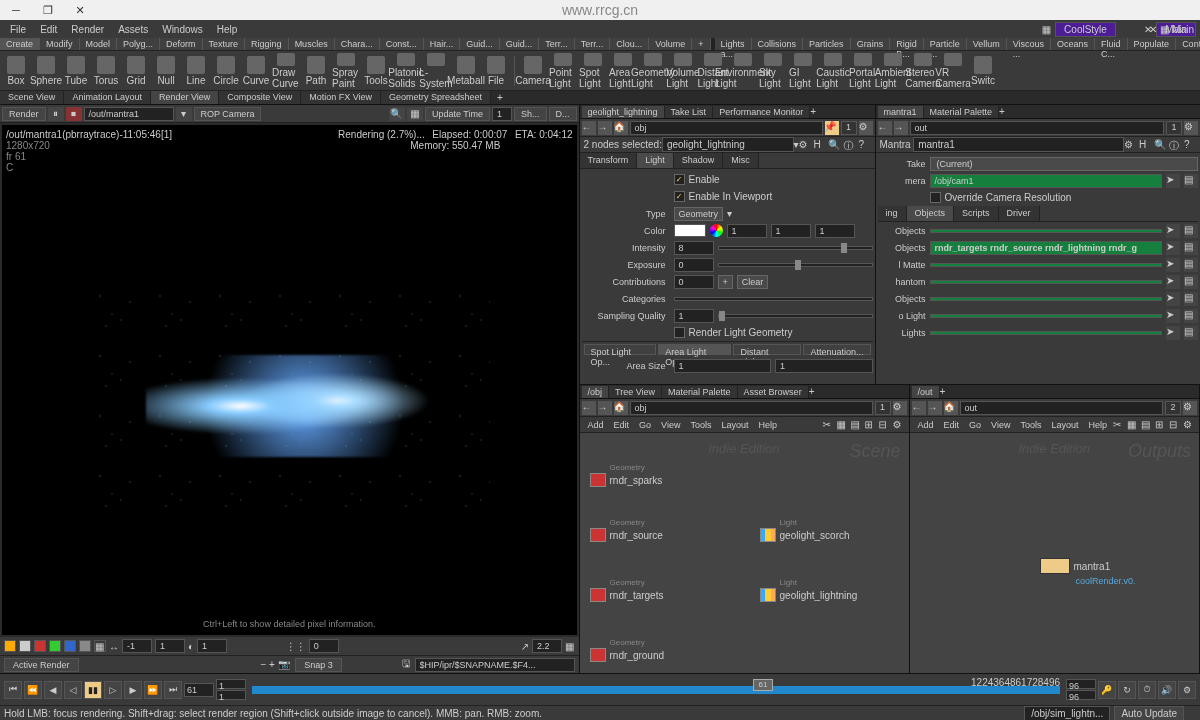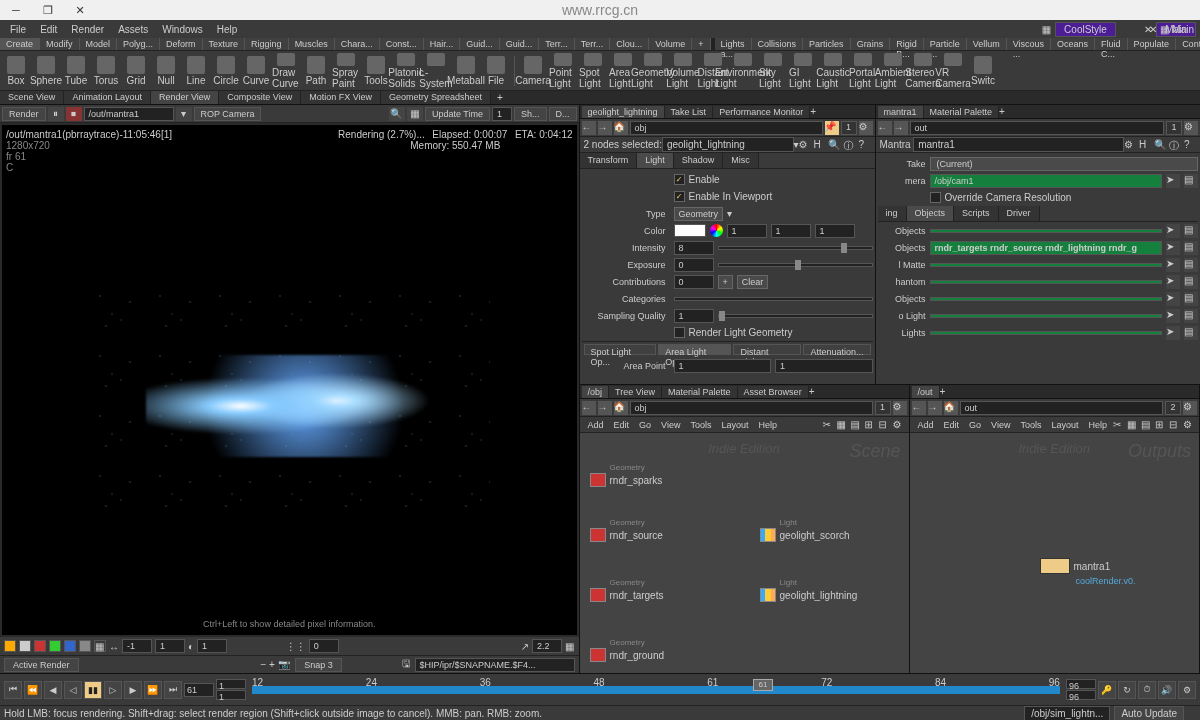--- a/index.html
+++ b/index.html
@@ -97,21 +97,21 @@
 .node .box.yel{background:linear-gradient(90deg,#3af 0%,#3af 30%,#fc3 30%,#fc3 70%,#fa5 70%)}
 .node .box.gold{background:#ec8;border:1px solid #333;width:30px;height:16px}
 .node .nlbl{font-size:10px}
 .node .tag{font-size:8px;color:#888;position:absolute;top:-10px;left:20px}
 .timeline{height:32px;background:#3a3a3a;border-top:1px solid #111;display:flex;align-items:center;padding:0 4px;gap:2px}
 .timeline .pbtn{width:18px;height:18px;background:#444;border:1px solid #555;display:flex;align-items:center;justify-content:center;font-size:9px}
 .timeline .pbtn.play{background:#ec8;color:#222}
 .timeline .frame{width:30px;background:#222;border:1px solid #555;padding:1px 2px;font-size:9px}
 .timeline .track{flex:1;height:18px;position:relative;margin:0 4px}
 .timeline .track .bar{height:8px;background:linear-gradient(90deg,#28c 0%,#28c 100%);margin-top:5px;position:relative}
-.timeline .track .ticks{position:absolute;top:-4px;left:0;right:0;display:flex;justify-content:space-between;font-size:8px;color:#888}
+.timeline .track .ticks{position:absolute;top:-4px;left:0;right:0;display:flex;justify-content:flex-end;font-size:8px;color:#888}
 .timeline .track .cursor{position:absolute;top:-2px;width:20px;height:12px;background:#666;border:1px solid #aaa;font-size:8px;text-align:center}
 .statusbar{height:15px;background:#3a3a3a;display:flex;align-items:center;padding:0 4px;font-size:9px;border-top:1px solid #222}
 .statusbar .path{margin-left:auto;background:#222;padding:1px 6px;border:1px solid #555}
 .statusbar .mode{background:#444;padding:1px 6px;border:1px solid #555;margin-left:4px}
 </style>
 </head>
 <body>
 
 <div class="titlebar">
   <span style="position:absolute;left:50%;top:2px;transform:translateX(-50%);color:#888;font-size:14px">www.rrcg.cn</span>
@@ -481,21 +481,21 @@
               <span class="chk"></span>
               <span>Render Light Geometry</span>
             </div>
           <div class="subtabs">
             <span class="st">Spot Light Op...</span>
             <span class="st act">Area Light Op...</span>
             <span class="st">Distant Light...</span>
             <span class="st">Attenuation...</span>
           </div>
           <div class="prow">
-              <span class="lbl">Area Point</span>
+              <span class="lbl">Area Size</span>
               <span class="val">1</span>
               <span class="val">1</span>
             </div>
         </div>
       </div>
 
       <div class="trright">
         <div class="panelhdr">
           <span class="ptab act">mantra1</span>
           <span class="ptab">Material Palette</span>

